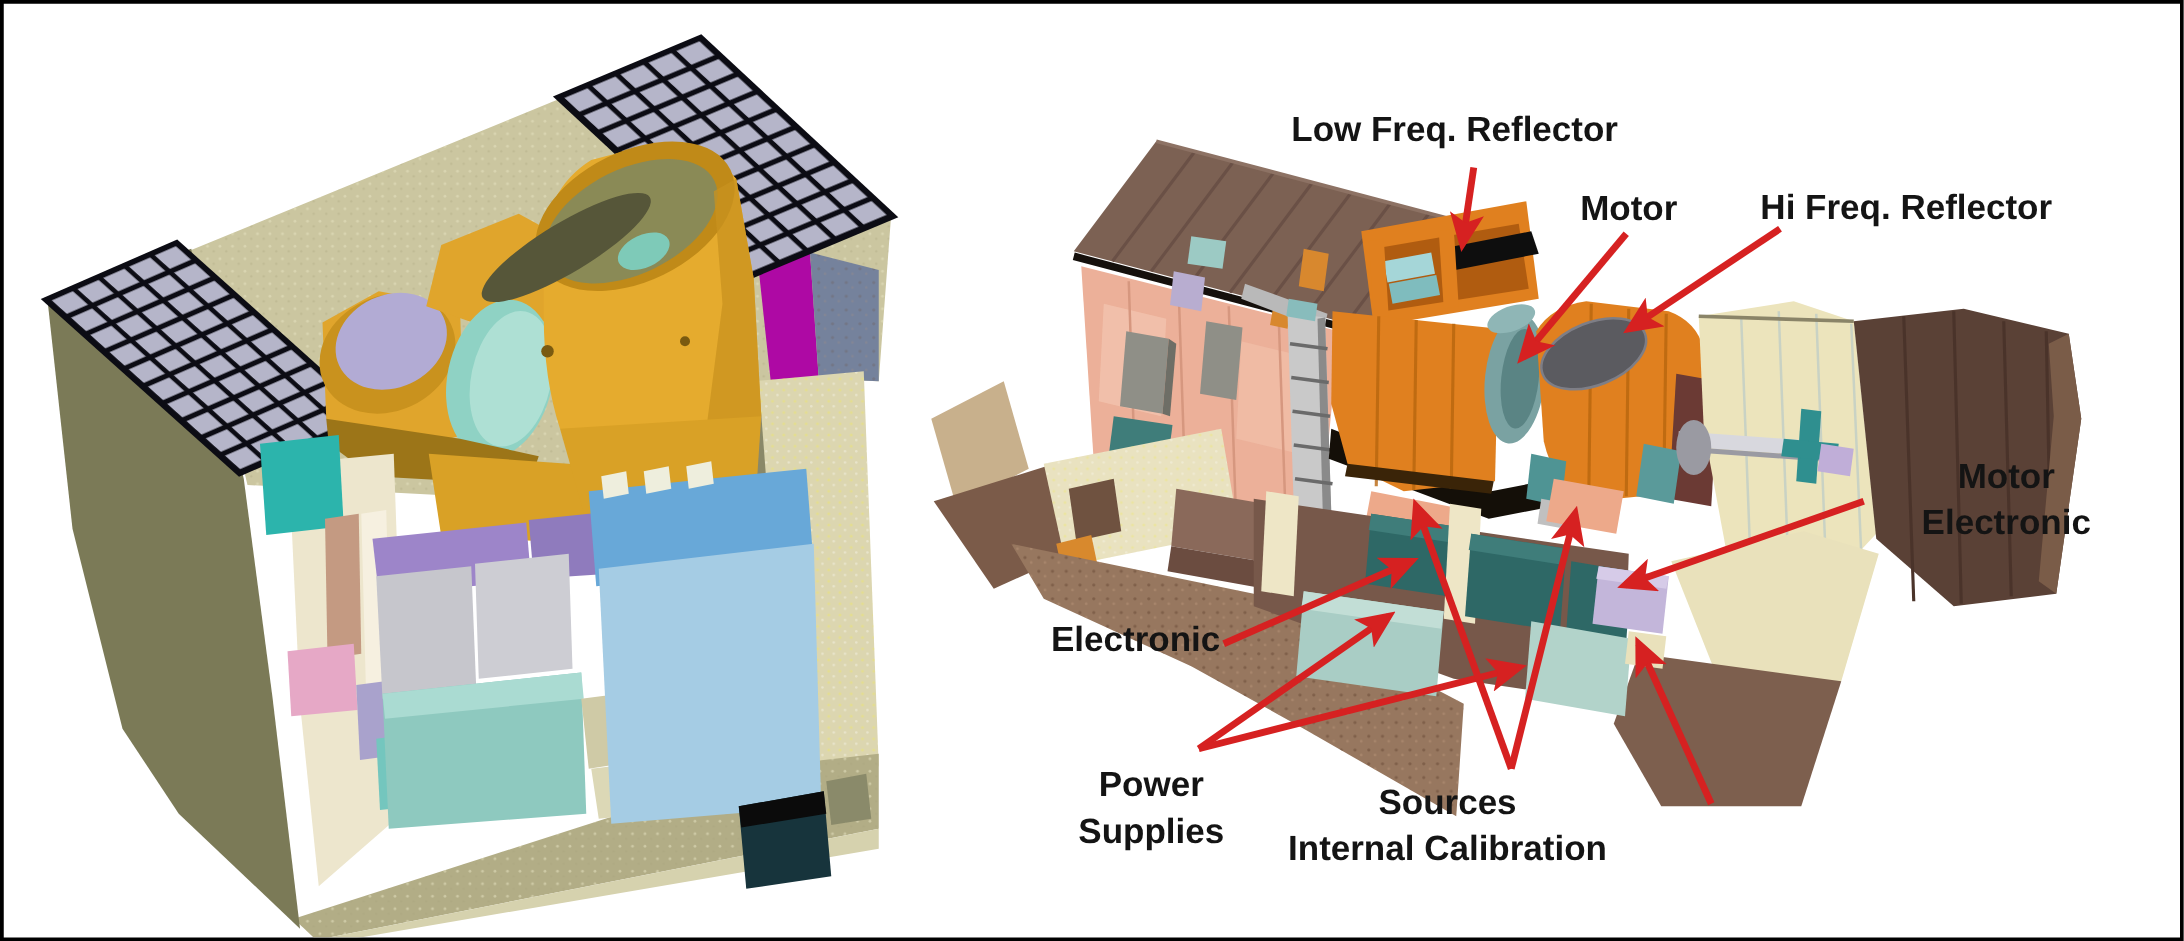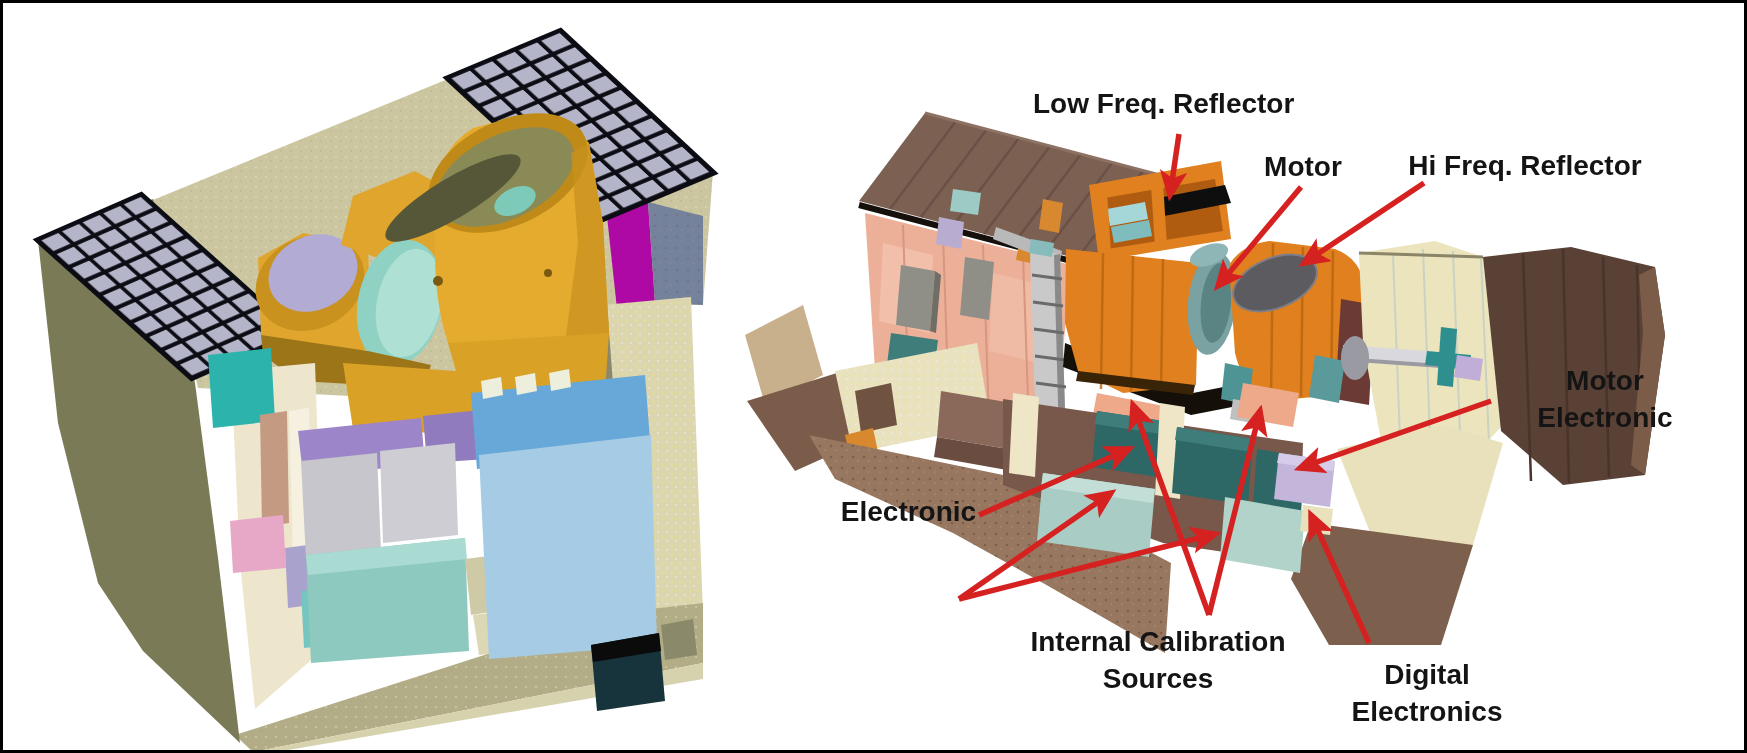--- a/index.html
+++ b/index.html
@@ -313,22 +313,20 @@
   <span>Hi Freq. Reflector</span>
 </div>
 <div class="callout left" style="left:1507px;top:359px;width:190px;">
   <span>Motor</span>
   <span>Electronic</span>
 </div>
 <div class="callout center" style="left:828px;top:490px;width:155px;">
   <span>Electronic</span>
 </div>
 <div class="callout center" style="left:843px;top:606px;width:150px;">
+  <span>Power</span>
+  <span>Supplies</span>
 </div>
 <div class="callout center" style="left:995px;top:620px;width:320px;">
+  <span>Sources</span>
   <span>Internal Calibration</span>
-  <span>Sources</span>
-</div>
-<div class="callout left" style="left:1324px;top:653px;width:200px;">
-  <span>Digital</span>
-  <span>Electronics</span>
 </div>
 </div>
 
 </body></html>

